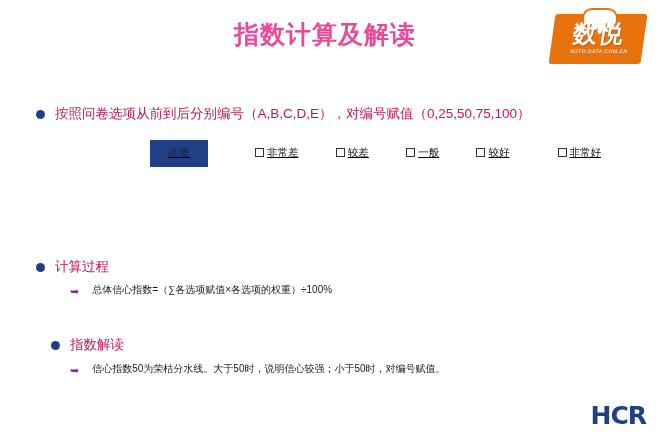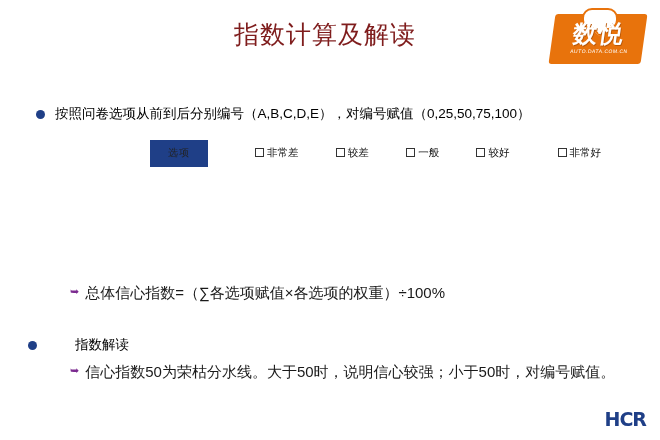--- a/index.html
+++ b/index.html
@@ -19,22 +19,23 @@
     width: 660px;
     height: 440px;
   }
   .title {
     position: absolute;
     top: 18px;
     left: 0;
     width: 650px;
     text-align: center;
     font-size: 25px;
-    color: #7f1d1d;
+    color: #ec4899;
     letter-spacing: 1px;
+    font-weight: bold;
   }
   
   .logo-stamp {
     position: absolute;
     top: 8px;
     right: 12px;
     width: 96px;
     height: 62px;
   }
   .logo-stamp .bg {
@@ -105,54 +106,56 @@
     width: 9px;
     height: 9px;
     border-radius: 50%;
     background: #1f3f87;
     margin-top: 5px;
     margin-right: 10px;
     flex: 0 0 auto;
   }
   .bullet-text {
     font-size: 13.5px;
-    color: #000000;
+    color: #be185d;
     line-height: 1.3;
   }
   .b1 { top: 105px; left: 36px; }
   .b2 { top: 258px; left: 36px; }
-  .b3 { top: 336px; left: 28px; gap: 28px; }
+  .b3 { top: 336px; left: 51px; }
 
   .sub {
     position: absolute;
     display: flex;
     align-items: flex-start;
   }
   .arrow {
     color: #7b2a8f;
     font-size: 11px;
     margin-right: 6px;
     margin-top: 2px;
     font-family: "DejaVu Sans", sans-serif;
   }
   .sub-text {
-    font-size: 15px;
+    font-size: 10px;
     color: #1a1a1a;
     line-height: 1.35;
+    margin-left: 7px;
   }
   .s1 { top: 283px; left: 70px; }
   .s2 { top: 362px; left: 70px; }
 
   
   .tbl {
     position: absolute;
     top: 140px;
     left: 150px;
     width: 452px;
     border-collapse: collapse;
+    text-decoration: underline;
   }
   .tbl td {
     height: 24px;
     font-size: 10px;
     color: #222;
   }
   .hdr-cell {
     background: #1f3f87;
     color: #ffffff;
     text-align: center;
@@ -188,21 +191,21 @@
     border: 1px solid #333;
     margin-right: 3px;
     vertical-align: -1px;
   }
 
   
   .hcr {
     position: absolute;
     right: 14px;
     bottom: 10px;
-    font-size: 19px;
+    font-size: 25px;
     font-weight: bold;
     color: #1f3f87;
     letter-spacing: -1px;
     font-family: "DejaVu Sans", sans-serif;
   }
 </style>
 </head>
 <body>
 
 <div class="slide">
@@ -233,20 +236,24 @@
     </tr>
     <tr class="spacer-row">
           <td colspan="6"></td>
         </tr>
     <tr class="spacer-row">
           <td colspan="6"></td>
         </tr>
   </tbody>
     </table>
 
+  <div class="bullet b2">
+    <span class="dot"></span>
+    <span class="bullet-text">计算过程</span>
+  </div>
   <div class="sub s1">
     <span class="arrow">➥</span>
     <span class="sub-text">总体信心指数=（∑各选项赋值×各选项的权重）÷100%</span>
   </div>
 
   <div class="bullet b3">
     <span class="dot"></span>
     <span class="bullet-text">指数解读</span>
   </div>
   <div class="sub s2">

